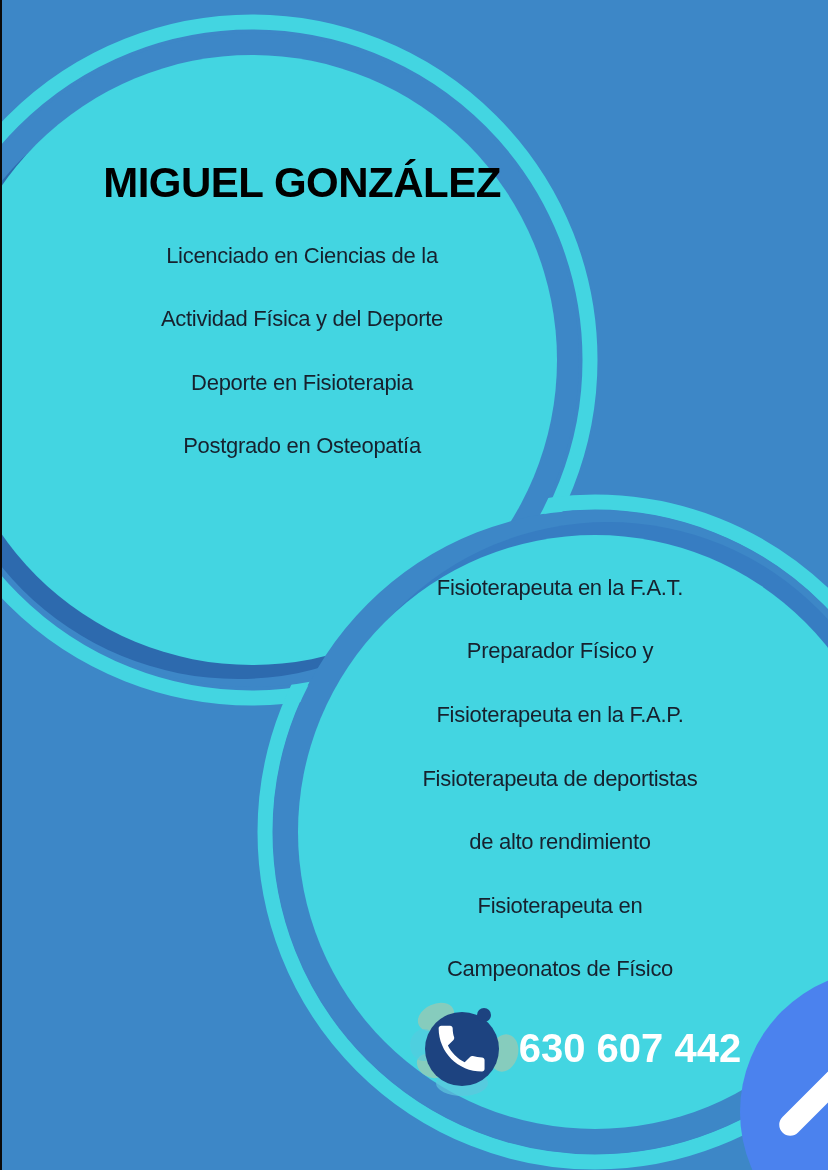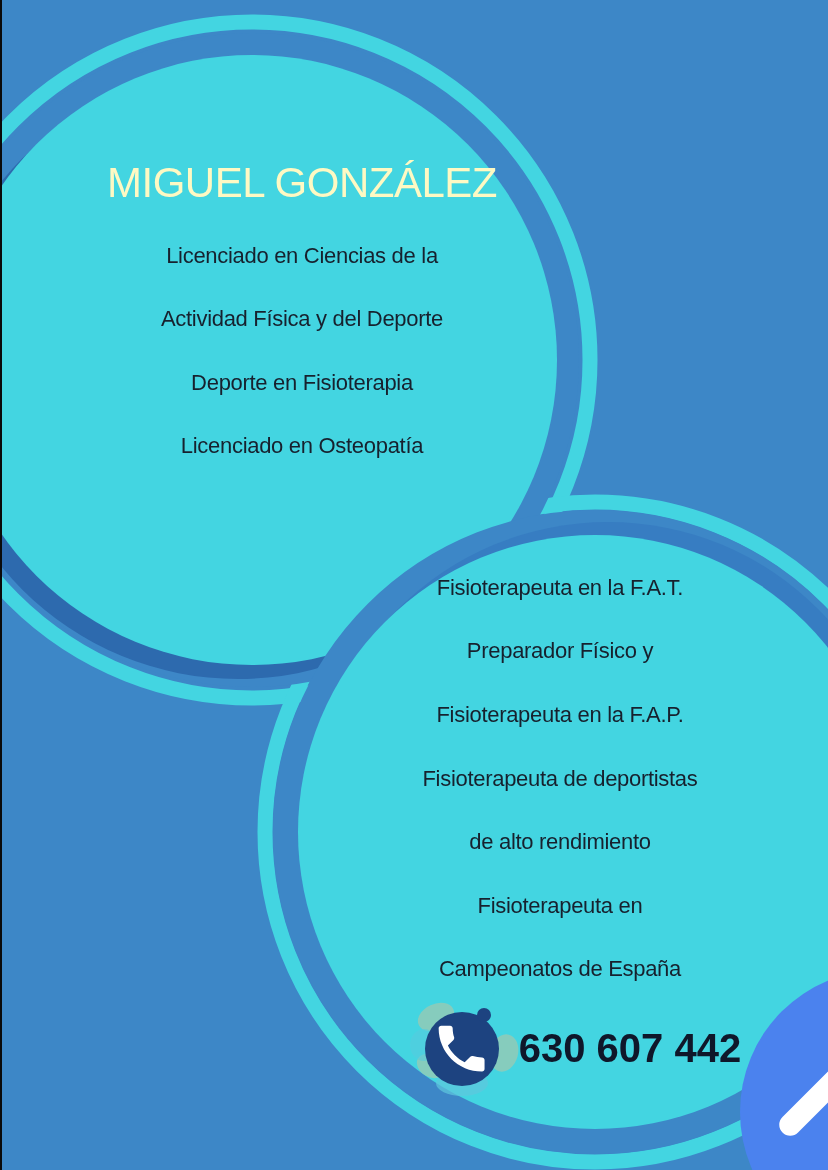--- a/index.html
+++ b/index.html
@@ -10,33 +10,33 @@
     background:#3d87c7;
     font-family:"Liberation Sans","DejaVu Sans",sans-serif;
   }
   .shapes{position:absolute;top:0;left:0;width:828px;height:1170px;}
   .edge-strip{position:absolute;top:0;left:0;width:2px;height:1170px;background:#0a0a0a;}
   .textblock{position:absolute;display:flex;flex-direction:column;align-items:center;}
   .top-text{top:152px;left:0;width:604px;}
   .bottom-text{top:556px;left:258px;width:604px;}
   .flyer-title{
     height:62px;display:flex;align-items:center;justify-content:center;
-    font-size:42px;font-weight:400;letter-spacing:-0.5px;color:#fef9c3;
+    font-size:42px;font-weight:700;letter-spacing:-0.5px;color:#000000;
     margin-bottom:10px;white-space:nowrap;
   }
   .cred-line{
     height:63.5px;display:flex;align-items:center;justify-content:center;
     font-size:22px;font-weight:400;letter-spacing:-0.3px;color:#17212e;
     white-space:nowrap;
   }
   .bottom-text .cred-line{height:63.6px;}
   .phone-number{
     position:absolute;top:1022px;left:505px;width:250px;height:52px;
     display:flex;align-items:center;justify-content:center;
-    font-size:40px;font-weight:700;color:#0f172a;letter-spacing:0px;
+    font-size:40px;font-weight:700;color:#ffffff;letter-spacing:0px;
     white-space:nowrap;
   }
 </style>
 </head>
 <body>
 
 <div class="canvas">
 
   <svg class="shapes" viewBox="0 0 828 1170" xmlns="http://www.w3.org/2000/svg">
 
@@ -78,30 +78,30 @@
       <circle cx="882" cy="1112" r="142" fill="#4b82ee"></circle>
       <rect x="-46" y="-11" width="92" height="22" rx="11" transform="translate(815 1100) rotate(-45)" fill="#ffffff"></rect>
     </g>
   </svg>
 
   <div class="textblock top-text">
     <div class="flyer-title">MIGUEL GONZÁLEZ</div>
     <div class="cred-line">Licenciado en Ciencias de la</div>
     <div class="cred-line">Actividad Física y del Deporte</div>
     <div class="cred-line">Deporte en Fisioterapia</div>
-    <div class="cred-line">Licenciado en Osteopatía</div>
+    <div class="cred-line">Postgrado en Osteopatía</div>
   </div>
 
   <div class="textblock bottom-text">
     <div class="cred-line">Fisioterapeuta en la F.A.T.</div>
     <div class="cred-line">Preparador Físico y</div>
     <div class="cred-line">Fisioterapeuta en la F.A.P.</div>
     <div class="cred-line">Fisioterapeuta de deportistas</div>
     <div class="cred-line">de alto rendimiento</div>
     <div class="cred-line">Fisioterapeuta en</div>
-    <div class="cred-line">Campeonatos de España</div>
+    <div class="cred-line">Campeonatos de Físico</div>
   </div>
 
   <div class="phone-number">630 607 442</div>
 
   <div class="edge-strip"></div>
 
 </div>
 
 </body></html>

